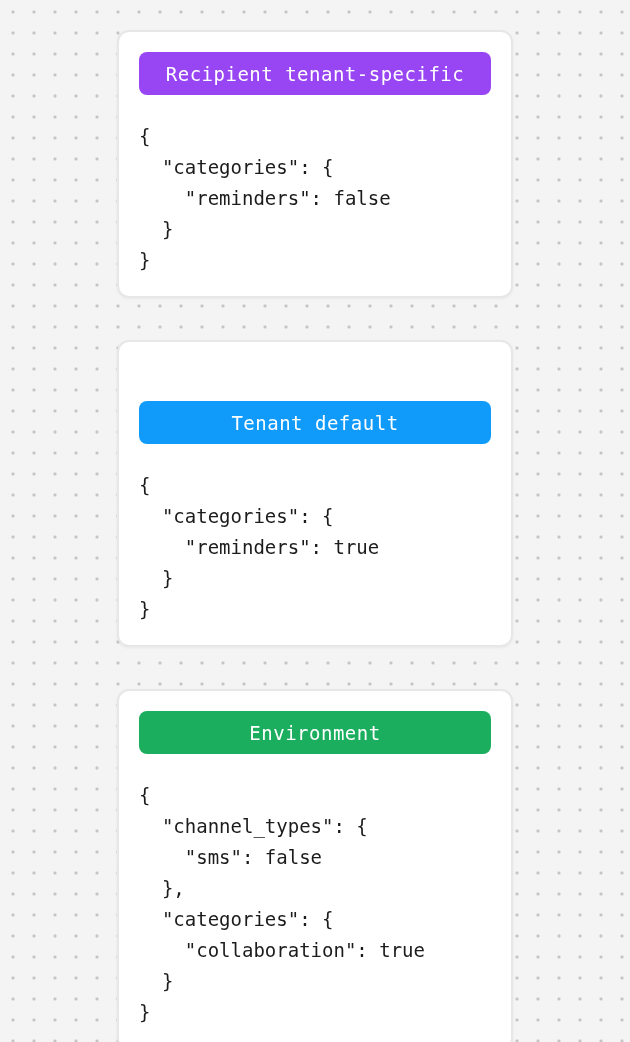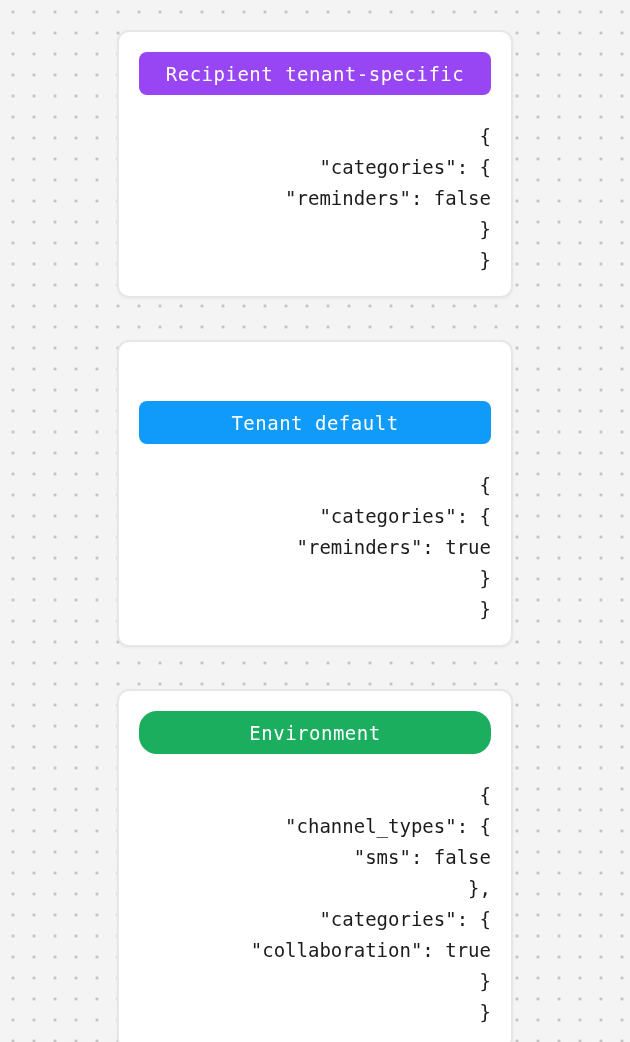--- a/index.html
+++ b/index.html
@@ -15,21 +15,20 @@
   }
   .canvas {
     box-sizing: border-box;
     width: 630px;
     height: 1042px;
     padding-top: 30px;
     display: flex;
     flex-direction: column;
     align-items: center;
     gap: 42px;
-    text-align: right;
   }
   .card {
     box-sizing: border-box;
     width: 396px;
     background: #ffffff;
     border: 2px solid #e7e7e7;
     border-radius: 12px;
     padding: 20px;
     box-shadow: 0 1px 3px rgba(0,0,0,0.05);
     flex-shrink: 0;
@@ -73,21 +72,21 @@
   <div class="card">
     <div class="badge" style="background-color: rgb(16, 154, 249); margin-top: 39px;">Tenant default</div>
     <pre class="code">{
   "categories": {
     "reminders": true
   }
 }</pre>
   </div>
 
   <div class="card">
-    <div class="badge" style="background-color: rgb(26, 174, 94); border-radius: 18px;">Environment</div>
+    <div class="badge" style="background-color: rgb(26, 174, 94);">Environment</div>
     <pre class="code">{
   "channel_types": {
     "sms": false
   },
   "categories": {
     "collaboration": true
   }
 }</pre>
   </div>
 

